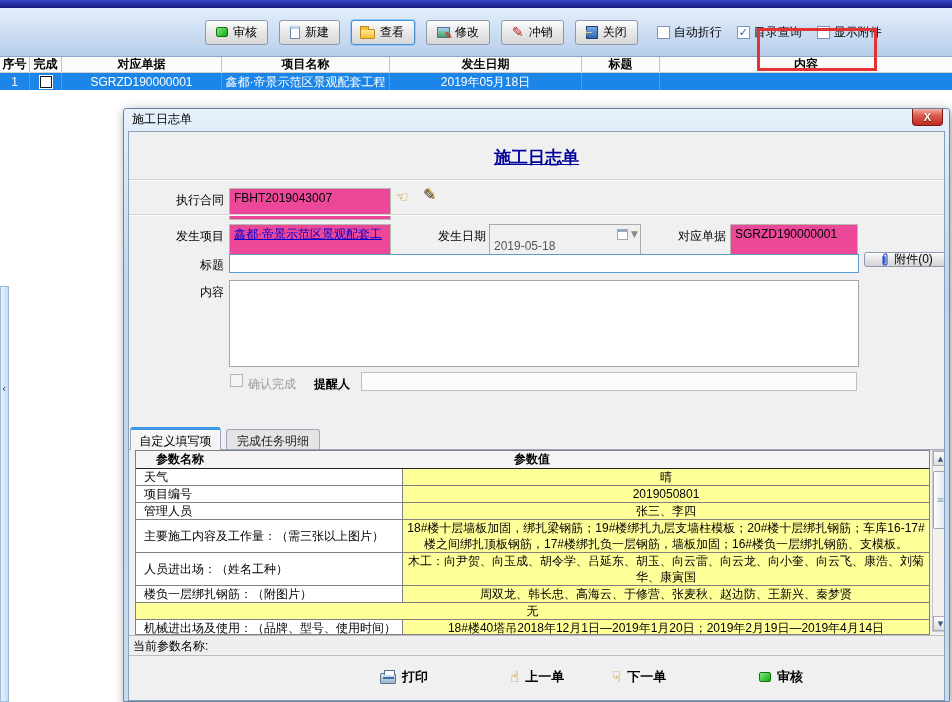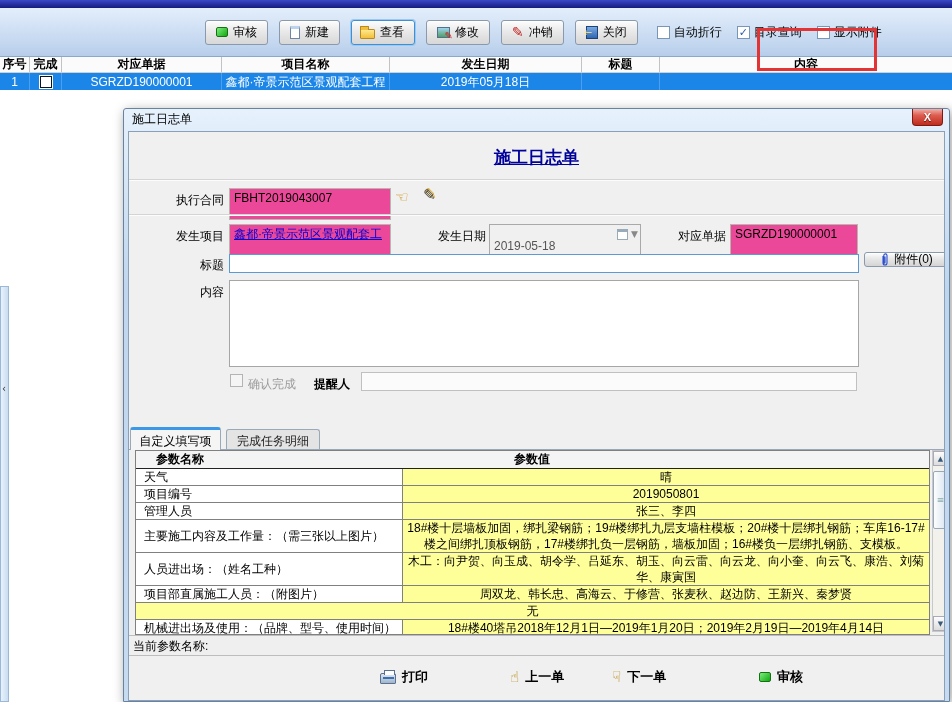--- a/index.html
+++ b/index.html
@@ -304,21 +304,21 @@
             </div>
             <div class="prow">
               <div class="pcell pname">主要施工内容及工作量：（需三张以上图片）</div>
               <div class="pcell pvalue">18#楼十层墙板加固，绑扎梁钢筋；19#楼绑扎九层支墙柱模板；20#楼十层绑扎钢筋；车库16-17#楼之间绑扎顶板钢筋，17#楼绑扎负一层钢筋，墙板加固；16#楼负一层绑扎钢筋、支模板。</div>
             </div>
             <div class="prow">
               <div class="pcell pname">人员进出场：（姓名工种）</div>
               <div class="pcell pvalue">木工：向尹贺、向玉成、胡令学、吕延东、胡玉、向云雷、向云龙、向小奎、向云飞、康浩、刘菊华、康寅国</div>
             </div>
             <div class="prow">
-              <div class="pcell pname">项目部直属施工人员：（附图片）</div>
+              <div class="pcell pname">楼负一层绑扎钢筋：（附图片）</div>
               <div class="pcell pvalue">周双龙、韩长忠、高海云、于修营、张麦秋、赵边防、王新兴、秦梦贤</div>
             </div>
             <div class="prow">
               <div class="pcell pvalue">无</div>
             </div>
             <div class="prow">
               <div class="pcell pname">机械进出场及使用：（品牌、型号、使用时间）</div>
               <div class="pcell pvalue">18#楼40塔吊2018年12月1日—2019年1月20日；2019年2月19日—2019年4月14日</div>
             </div>
           </div>

